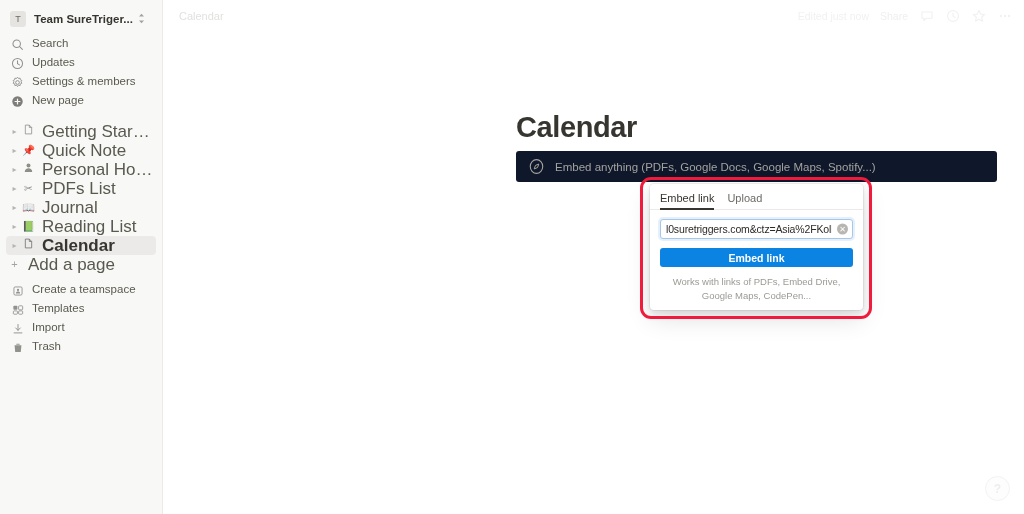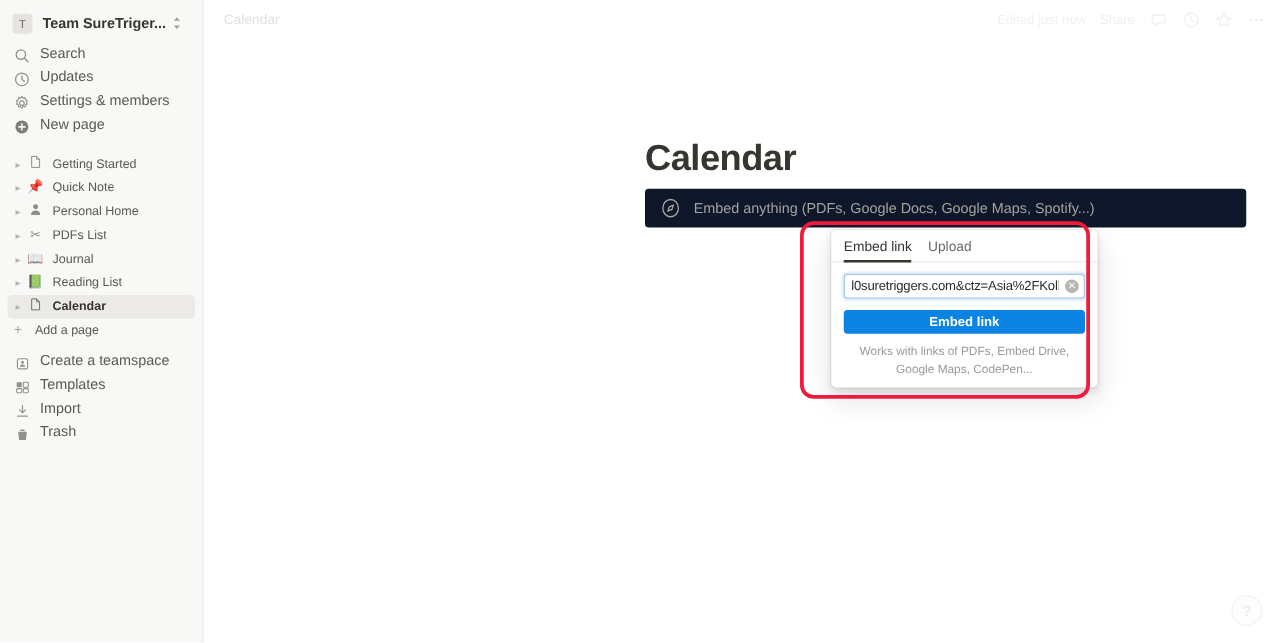--- a/index.html
+++ b/index.html
@@ -59,21 +59,21 @@
   .page-row.selected { background: #ebeae8; }
   .disclosure {
     width: 13px; flex: none; text-align: center;
     color: #b6b4af; font-size: 8px; line-height: 1;
   }
   .page-emoji {
     width: 15px; flex: none; text-align: center;
     font-size: 10.5px; line-height: 15px; color: #8e8d88;
   }
   .page-label {
-    font-size: 10px; color: #5a594e; margin-left: 6px;
+    font-size: 17px; color: #5a594e; margin-left: 6px;
     white-space: nowrap; overflow: hidden; text-overflow: ellipsis;
   }
   .page-row.selected .page-label { color: #37352f; font-weight: 600; }
   .bottom-group { }
 
   
   #main { flex: 1; position: relative; height: 514px; background: #fff; }
 
   #topbar {
     height: 31px; display: flex; align-items: center;
@@ -107,21 +107,21 @@
   
   .red-ring {
     position: absolute; left: 477px; top: 177px;
     width: 232px; height: 142px;
     border: 3px solid #f01b3c;
     border-radius: 11px;
     pointer-events: none;
     z-index: 40;
   }
   .embed-popup {
-    position: absolute; left: 502px; top: 184px;
+    position: absolute; left: 487px; top: 184px;
     width: 213px; height: 126px;
     background: #ffffff;
     border-radius: 4px;
     box-shadow: 0 0 0 1px rgba(15,15,15,0.05), 0 3px 6px rgba(15,15,15,0.10), 0 9px 24px rgba(15,15,15,0.12);
     z-index: 30;
     display: flex; flex-direction: column;
   }
   .popup-tabs {
     display: flex; align-items: flex-end;
     height: 26px; padding: 0 10px;

